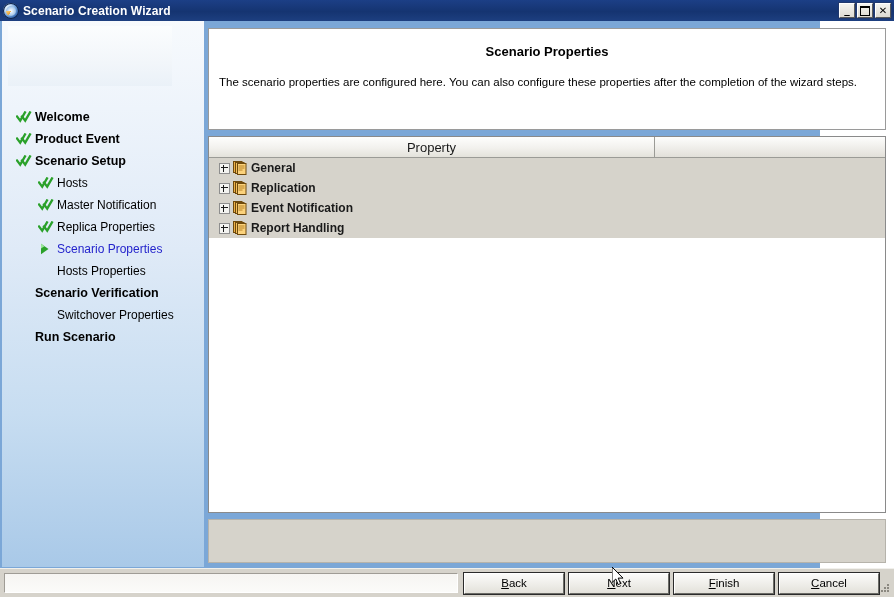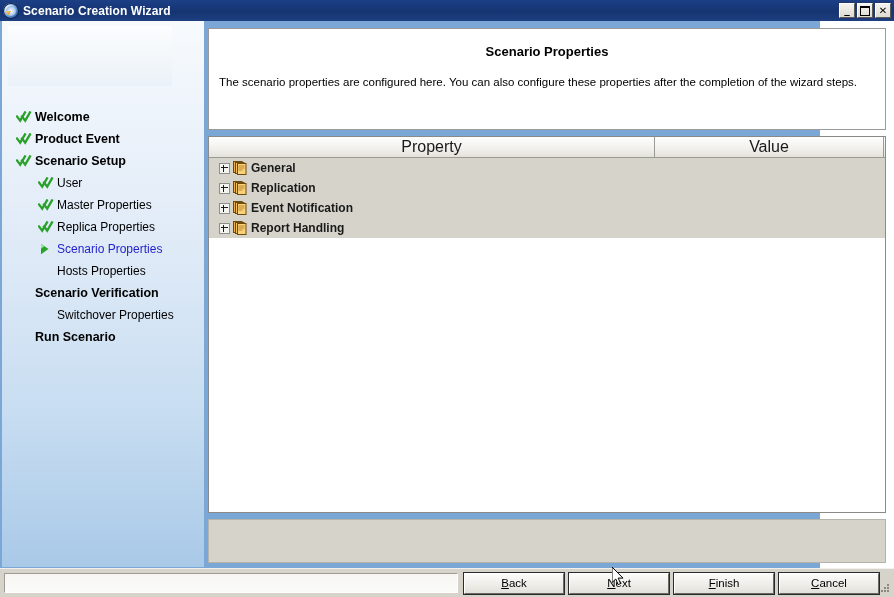--- a/index.html
+++ b/index.html
@@ -142,21 +142,21 @@
     overflow: hidden;
   }
   #tree-header {
     display: flex; height: 21px;
     background: linear-gradient(to bottom, #fdfdfc 0%, #f0efeb 50%, #e2e0d9 100%);
     border-bottom: 1px solid #9b9b96;
     box-sizing: border-box;
   }
   .col-head {
     display: flex; align-items: center; justify-content: center;
-    font-size: 16px; color: #1a1a1a;
+    font-size: 13px; color: #1a1a1a;
     background: linear-gradient(to bottom, #fefefd 0%, #f2f1ed 55%, #e4e2db 100%);
     border-right: 1px solid #9b9b96;
     box-sizing: border-box;
     height: 100%;
     text-align: center;
   }
   .col-head.property { width: 446px; }
   .col-head.value    { width: 229px; }
 
   #tree-rows { background: #ffffff; }
@@ -292,30 +292,30 @@
           </span>
           <span class="nav-label">Scenario Setup</span>
         </div>
         <div class="nav-item sub">
           <span class="marker check">
             <svg width="16" height="12" viewBox="0 0 16 12">
               <path d="M1 5.5 L4.2 9.6 L9.0 1.4" fill="none" stroke="#2aa12a" stroke-width="2.3" stroke-linecap="square"></path>
               <path d="M6.0 5.5 L9.2 9.6 L14.0 1.4" fill="none" stroke="#2aa12a" stroke-width="2.3" stroke-linecap="square"></path>
             </svg>
           </span>
-          <span class="nav-label">User</span>
+          <span class="nav-label">Hosts</span>
         </div>
         <div class="nav-item sub">
           <span class="marker check">
             <svg width="16" height="12" viewBox="0 0 16 12">
               <path d="M1 5.5 L4.2 9.6 L9.0 1.4" fill="none" stroke="#2aa12a" stroke-width="2.3" stroke-linecap="square"></path>
               <path d="M6.0 5.5 L9.2 9.6 L14.0 1.4" fill="none" stroke="#2aa12a" stroke-width="2.3" stroke-linecap="square"></path>
             </svg>
           </span>
-          <span class="nav-label">Master Properties</span>
+          <span class="nav-label">Master Notification</span>
         </div>
         <div class="nav-item sub">
           <span class="marker check">
             <svg width="16" height="12" viewBox="0 0 16 12">
               <path d="M1 5.5 L4.2 9.6 L9.0 1.4" fill="none" stroke="#2aa12a" stroke-width="2.3" stroke-linecap="square"></path>
               <path d="M6.0 5.5 L9.2 9.6 L14.0 1.4" fill="none" stroke="#2aa12a" stroke-width="2.3" stroke-linecap="square"></path>
             </svg>
           </span>
           <span class="nav-label">Replica Properties</span>
         </div>
@@ -348,21 +348,20 @@
     <div id="header-panel">
       <div id="page-title">Scenario Properties</div>
       <div id="page-desc">
         <div>The scenario properties are configured here. You can also configure these properties after the completion of the wizard steps.</div>
       </div>
     </div>
 
     <div id="tree-panel">
       <div id="tree-header">
         <div class="col-head property">Property</div>
-        <div class="col-head value">Value</div>
       </div>
       <div id="tree-rows">
           <div class="tree-row">
             <span class="expander"></span>
             <span class="docs-icon"><svg width="15" height="14" viewBox="0 0 15 14">
                 <rect x="0.5" y="0.5" width="8.5" height="11" fill="#efb045" stroke="#6f4a0d" stroke-width="1"></rect>
                 <rect x="2.5" y="1.5" width="8.5" height="11" fill="#f6c15c" stroke="#6f4a0d" stroke-width="1"></rect>
                 <rect x="4.5" y="2.5" width="8.5" height="11" fill="#fbd27c" stroke="#6f4a0d" stroke-width="1"></rect>
                 <path d="M5.5 5h6M5.5 7h6M5.5 9h4" stroke="#b07c1d" stroke-width="0.9"></path>
               </svg></span>

